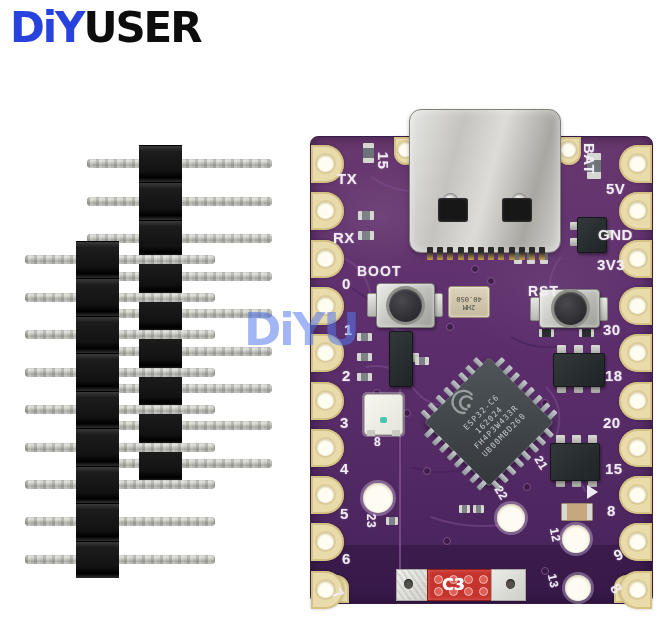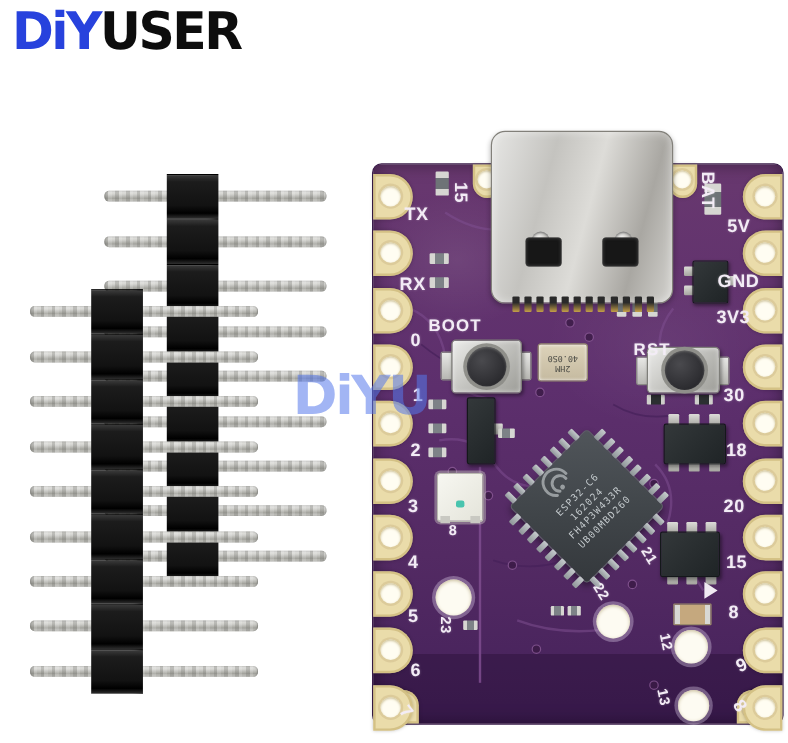--- a/index.html
+++ b/index.html
@@ -343,20 +343,39 @@
     <div class="cap cap-sv" style="left:46px;top:236px;width:15px;height:8px"></div>
     <div class="cap cap-dk" style="left:228px;top:192px;width:15px;height:8px"></div>
     <div class="cap cap-dk" style="left:268px;top:192px;width:15px;height:8px"></div>
     <div class="cap cap-sv" style="left:148px;top:368px;width:11px;height:8px"></div>
     <div class="cap cap-sv" style="left:162px;top:368px;width:11px;height:8px"></div>
     <div class="cap cap-sv" style="left:75px;top:380px;width:12px;height:8px"></div>
     <div class="cap cap-sv" style="left:104px;top:220px;width:14px;height:8px"></div>
     <div class="cap cap-tan" style="left:250px;top:366px;width:30px;height:16px"></div>
     <div class="tri" style="left:276px;top:348px"></div>
 
+    <div id="antenna" class="comp">
+      <div class="antcap" style="left:0"></div>
+      <div id="antred">
+        <div id="antholes">
+            <div class="anthole" style="left:6px;top:5px"></div>
+            <div class="anthole" style="left:21px;top:5px"></div>
+            <div class="anthole" style="left:36px;top:5px"></div>
+            <div class="anthole" style="left:51px;top:5px"></div>
+            <div class="anthole" style="left:6px;top:17px"></div>
+            <div class="anthole" style="left:21px;top:17px"></div>
+            <div class="anthole" style="left:36px;top:17px"></div>
+            <div class="anthole" style="left:51px;top:17px"></div>
+          </div>
+        <div id="antlabel">C3</div>
+      </div>
+      <div id="antsilver2"></div>
+      <div class="antsolder" style="left:8px"></div>
+      <div class="antsolder" style="left:110px"></div>
+    </div>
 
     <div class="plabel" style="left:64px;top:16px;transform:rotate(90deg)">15</div>
     <div class="plabel" style="left:26px;top:34px">TX</div>
     <div class="plabel" style="left:22px;top:93px">RX</div>
     <div class="plabel" style="left:31px;top:139px">0</div>
     <div class="plabel" style="left:33px;top:185px">1</div>
     <div class="plabel" style="left:31px;top:231px">2</div>
     <div class="plabel" style="left:29px;top:278px">3</div>
     <div class="plabel" style="left:29px;top:324px">4</div>
     <div class="plabel" style="left:29px;top:369px">5</div>

